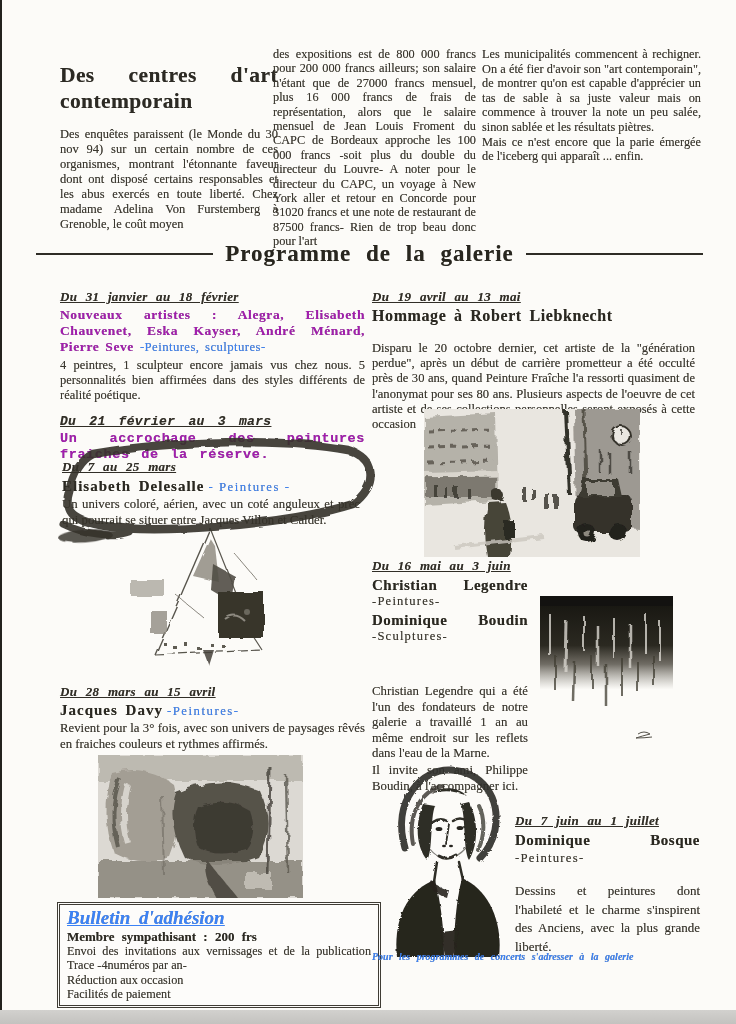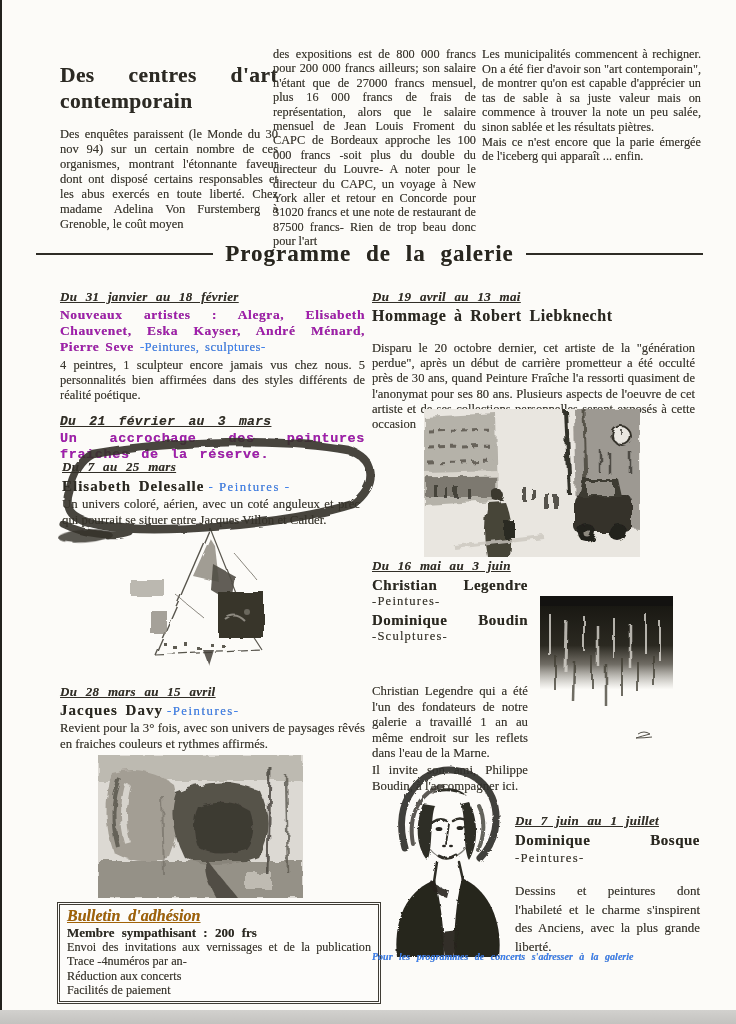--- a/index.html
+++ b/index.html
@@ -57,21 +57,21 @@
   .r2 .nm{font-size:15px;font-weight:bold;letter-spacing:.5px;color:#2a2821;margin-top:3px;}
   .r2 .md{font-size:12.6px;letter-spacing:1.2px;}
   .r2 .b1{margin-top:40px;font-size:12.8px;line-height:15.6px;}
   .r2 .b2{margin-top:1px;font-size:12.8px;line-height:15.6px;}
   .r3{left:515px;top:813px;width:185px;}
   .r3 .nm{font-size:15px;font-weight:bold;letter-spacing:.5px;color:#2a2821;margin-top:3px;}
   .r3 .md{font-size:12.8px;letter-spacing:1.2px;margin-top:2px;}
   .r3 .b{margin-top:16px;font-size:13px;line-height:18.5px;word-spacing:2px;}
 
   .bulletin{left:57px;top:902px;width:304px;border:3px double #3f3c35;padding:2px 7px 3px 7px;background:rgba(255,255,255,.35);}
-  .bulletin .bt{font-size:16px;font-weight:bold;font-style:italic;text-decoration:underline;word-spacing:4px;color:#a16207;}
+  .bulletin .bt{font-size:19px;font-weight:bold;font-style:italic;text-decoration:underline;word-spacing:4px;color:#3b82f6;}
   .bulletin .bm{font-size:13px;font-weight:bold;word-spacing:4px;color:#2c2a23;line-height:15px;}
   .bulletin .bl{font-size:12.2px;line-height:14.4px;}
 
   .footer-note{left:372px;top:948px;width:322px;font-size:10px;font-weight:bold;font-style:italic;line-height:17px;word-spacing:4px;color:#3b82f6;}
 
   .fig{pointer-events:none;}
   .circle-annot{left:33px;top:432px;z-index:3;}
 </style>
 </head>
 <body>
@@ -186,21 +186,21 @@
       <line x1="172" y1="12" x2="170" y2="120" stroke="#4a473f" stroke-width="3" opacity="0.85"></line>
       <line x1="188" y1="20" x2="190" y2="118" stroke="#5c594f" stroke-width="2.5" opacity="0.8"></line>
       <line x1="64" y1="40" x2="66" y2="120" stroke="#6e6a60" stroke-width="2" opacity="0.6"></line>
     </g>
   </svg>
 
   <div class="abs bulletin">
     <p class="bt">Bulletin d'adhésion</p>
     <p class="bm">Membre sympathisant : 200 frs</p>
     <p class="bl just">Envoi des invitations aux vernissages et de la publication Trace -4numéros par an-</p>
-    <p class="bl">Réduction aux concerts</p>
+    <p class="bl">Réduction aux occasion</p>
     <p class="bl">Facilités de paiement</p>
   </div>
 
   <div class="abs r1">
     <p class="date">Du 19 avril au 13 mai</p>
     <p class="t">Hommage à Robert Liebknecht</p>
     <p class="b just">Disparu le 20 octobre dernier, cet artiste de la "génération perdue", après un début de carrière prometteur a été occulté près de 30 ans, quand Peinture Fraîche l'a ressorti quasiment de l'anonymat pour ses 80 ans. Plusieurs aspects de l'oeuvre de cet artiste et de ses collections personnelles seront exposés à cette occasion</p>
   </div>
 
   <svg class="abs fig" style="left:424px;top:409px" width="216" height="148" viewBox="0 0 216 148">

